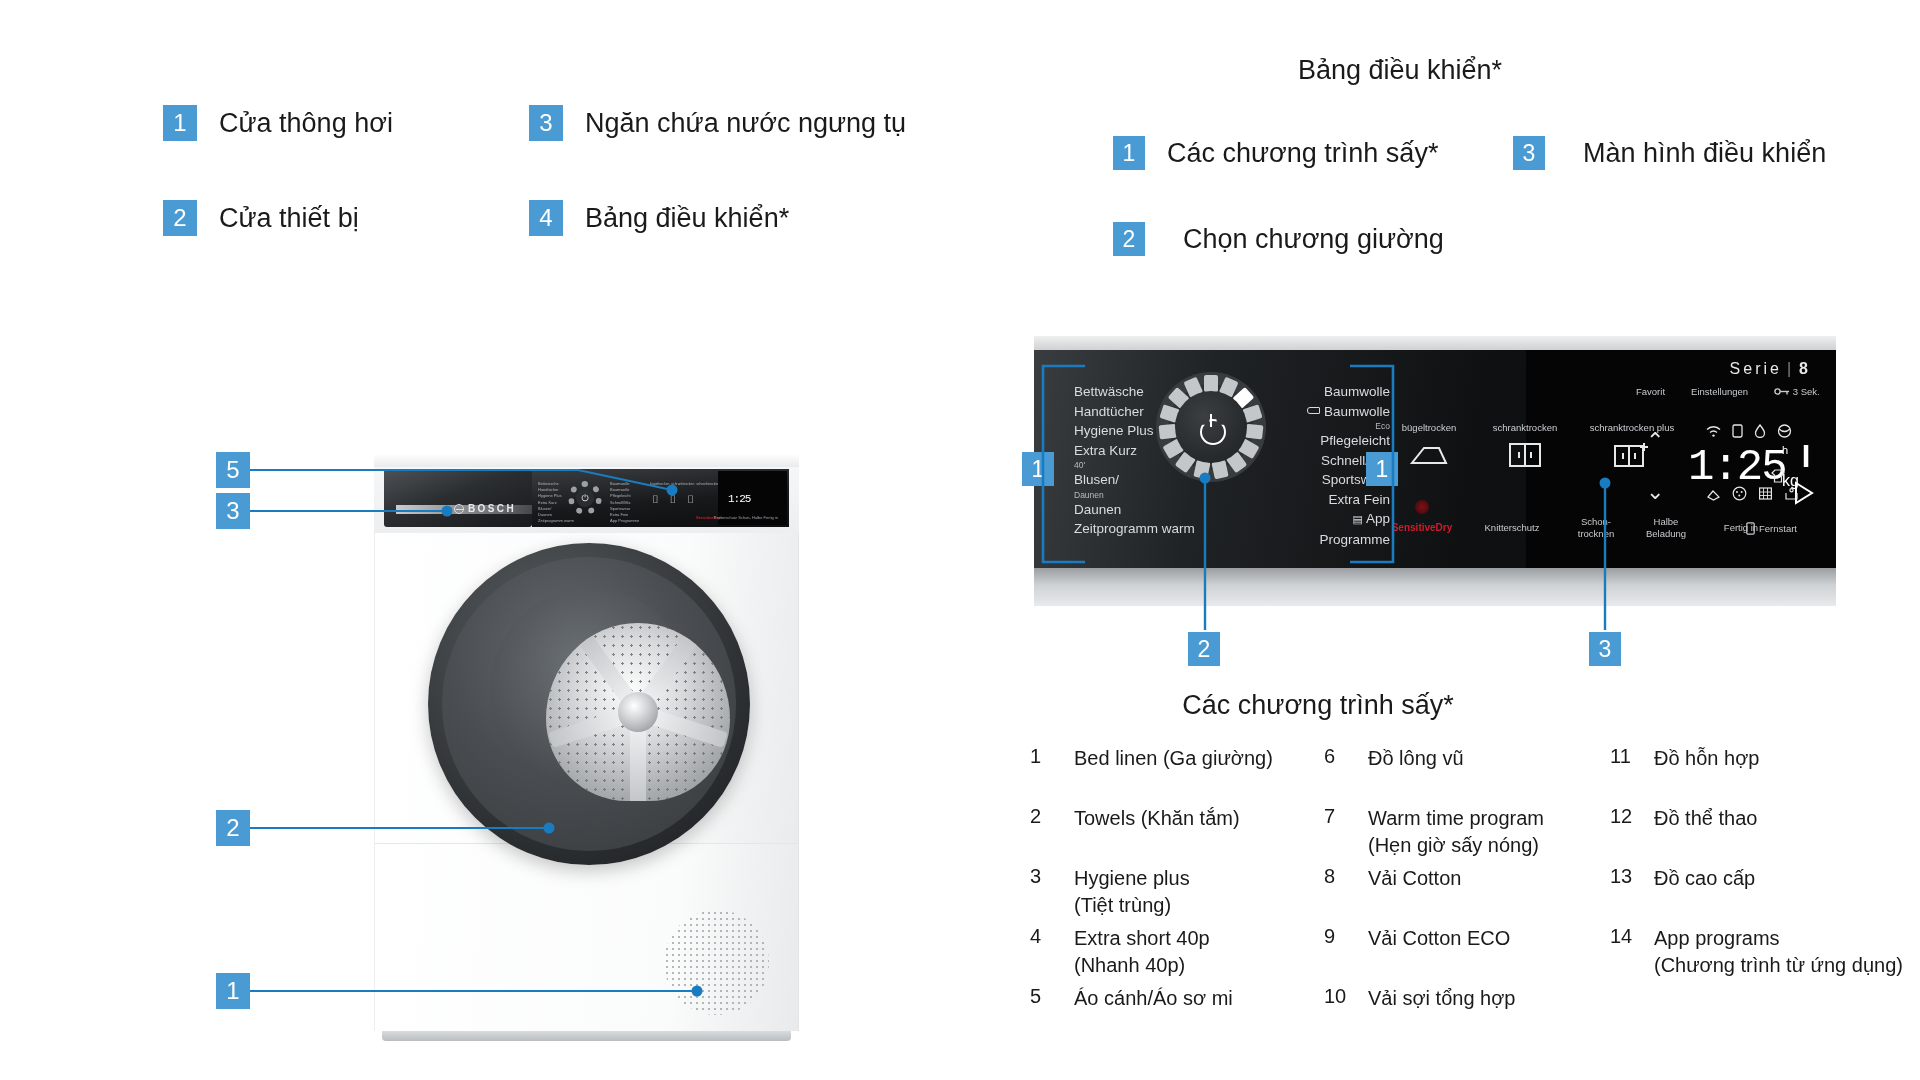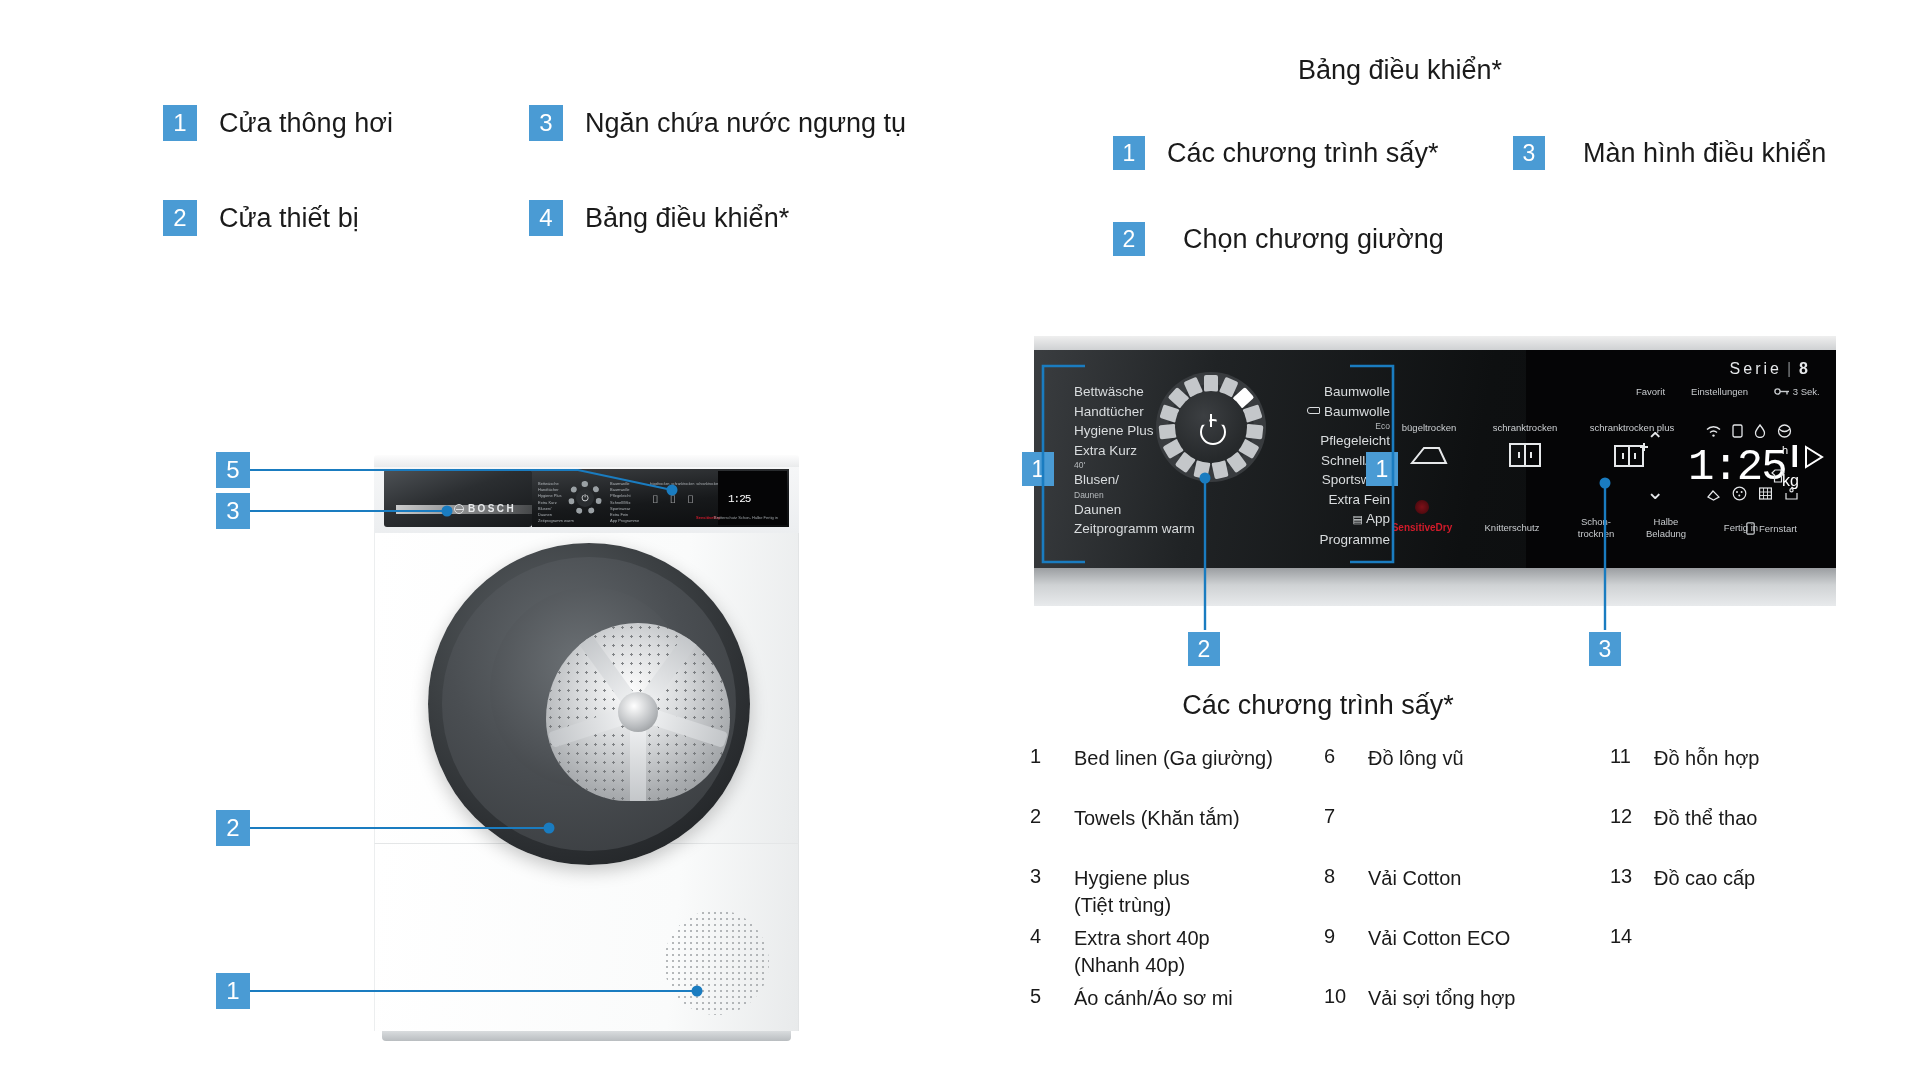--- a/index.html
+++ b/index.html
@@ -212,21 +212,21 @@
   .top-right-opts { position:absolute; color:#c8cbce; font-size:9.5px; display:flex; gap:26px; align-items:center; }
 
   .digits {
     position:absolute; color:#ffffff; font-family:"Liberation Mono", monospace;
     font-size:44px; letter-spacing:-2px; font-weight:400;
   }
   .unit-h { position:absolute; color:#fff; font-size:11px; }
   .unit-kg { position:absolute; color:#fff; font-size:16px; }
   .chev { position:absolute; color:#e8eaec; font-size:22px; }
   .ico-line { position:absolute; color:#e4e6e8; display:flex; gap:11px; font-size:13px; align-items:center; }
-  .ico-big { position:absolute; color:#ffffff; display:flex; gap:6px; font-size:30px; align-items:center; }
+  .ico-big { position:absolute; color:#ffffff; display:flex; gap:6px; font-size:30px; align-items:center;flex-direction:column; }
   .fernstart { position:absolute; color:#c8cbce; font-size:9.5px; display:flex; gap:4px; align-items:center;}
 
   
   #progtable { position:absolute; left:1030px; top:745px; width:880px; }
   .pt-cell { position:absolute; display:flex; }
   .pt-num { width:44px; font-size:20px; color:#1a1a1a; flex:none; }
   .pt-lbl { font-size:20px; color:#1a1a1a; line-height:27px; }
 
   svg.conn { position:absolute; left:0; top:0; width:1920px; height:1080px; pointer-events:none; }
 </style>
@@ -591,20 +591,22 @@
       <div class="pt-num">5</div>
       <div class="pt-lbl">Áo cánh/Áo sơ mi</div>
     </div>
 
     <div class="pt-cell" style="left:294px; top:0px;">
       <div class="pt-num">6</div>
       <div class="pt-lbl">Đồ lông vũ</div>
     </div>
     <div class="pt-cell" style="left:294px; top:60px;">
       <div class="pt-num">7</div>
+      <div class="pt-lbl" style="white-space:pre-line;">Warm time program
+(Hẹn giờ sấy nóng)</div>
     </div>
     <div class="pt-cell" style="left:294px; top:120px;">
       <div class="pt-num">8</div>
       <div class="pt-lbl">Vải Cotton</div>
     </div>
     <div class="pt-cell" style="left:294px; top:180px;">
       <div class="pt-num">9</div>
       <div class="pt-lbl">Vải Cotton ECO</div>
     </div>
     <div class="pt-cell" style="left:294px; top:240px;">
@@ -619,16 +621,18 @@
     <div class="pt-cell" style="left:580px; top:60px;">
       <div class="pt-num">12</div>
       <div class="pt-lbl">Đồ thể thao</div>
     </div>
     <div class="pt-cell" style="left:580px; top:120px;">
       <div class="pt-num">13</div>
       <div class="pt-lbl">Đồ cao cấp</div>
     </div>
     <div class="pt-cell" style="left:580px; top:180px;">
       <div class="pt-num">14</div>
+      <div class="pt-lbl" style="white-space:pre-line;">App programs
+(Chương trình từ ứng dụng)</div>
     </div>
   </div>
 
 </div>
 
 </body></html>

